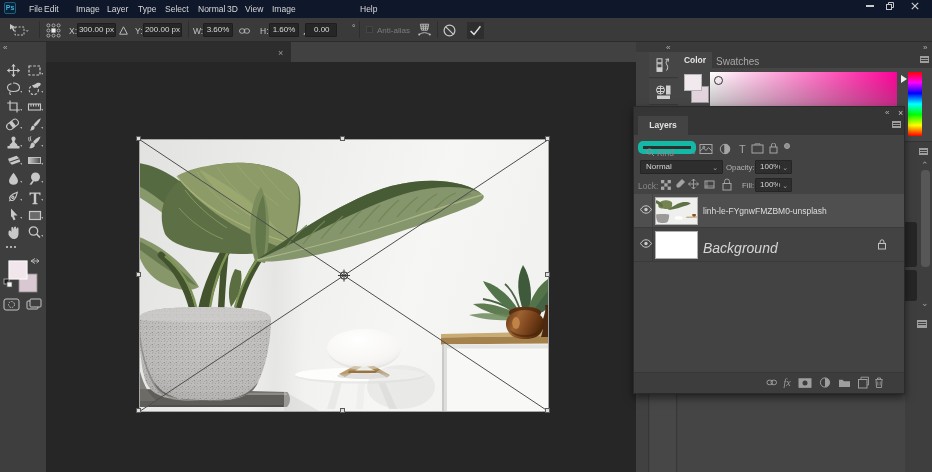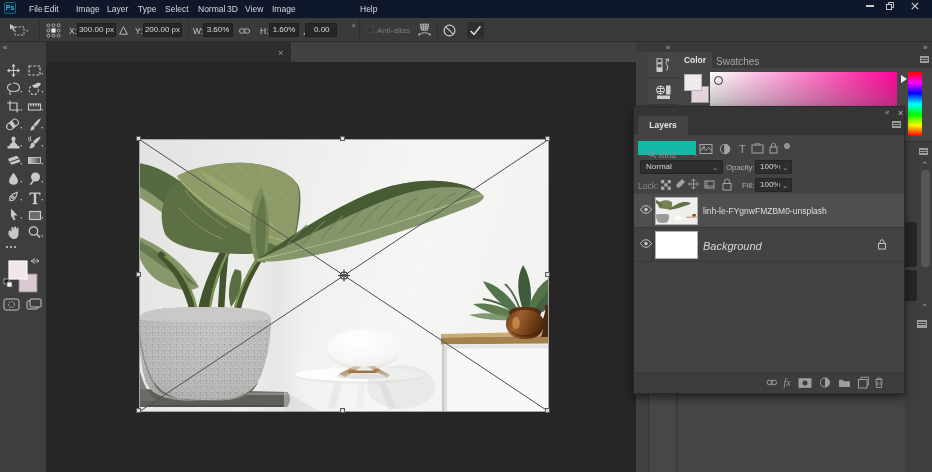--- a/index.html
+++ b/index.html
@@ -486,21 +486,21 @@
 <div class="abs" id="layerspanel" style="left:633px; top:106px; width:272px; height:288px; background:#434343; box-shadow:0 4px 8px rgba(0,0,0,0.5); border:1px solid #2a2a2a;">
 
   <div class="abs" style="left:0; top:0; width:270px; height:28px; background:#353535;"></div>
   <div class="abs" style="left:251px; top:1px; color:#b5b5b5; font-size:8px;">«</div>
   <div class="abs" style="left:264px; top:1px; color:#c2c2c2; font-size:9px;">×</div>
   <div class="abs" style="left:4px; top:9px; width:50px; height:19px; background:#434343; color:#e2e2e2; font-size:8.5px; font-weight:bold; line-height:19px; text-align:center;">Layers</div>
   <div class="abs" style="left:258px; top:14px; width:9px; height:7px; background:#9e9e9e;"></div>
   <div class="abs" style="left:259px; top:16px; width:7px; height:1px; background:#353535;"></div>
   <div class="abs" style="left:259px; top:18px; width:7px; height:1px; background:#353535;"></div>
 
-  <div class="abs" style="left:4px; top:34px; width:58px; height:13px; background:#2e2e2e; border:7px solid #14b8a6; border-radius:0;">
+  <div class="abs" style="left:4px; top:34px; width:58px; height:13px; background:#2e2e2e; border:5px solid #14b8a6; border-radius:5px;">
     <svg class="abs" style="left:3px; top:2px;" width="9" height="9" viewBox="0 0 9 9">
       <circle cx="3.5" cy="3.5" r="2.6" fill="none" stroke="#8f8f8f" stroke-width="1"></circle>
       <path d="M 5.5,5.5 L 8,8" stroke="#8f8f8f" stroke-width="1"></path>
     </svg>
     <span style="position:absolute; left:14px; top:2px; font-size:8.5px; color:#8a8a8a;">Kind</span>
     <span style="position:absolute; left:48px; top:2px; font-size:7px; color:#8a8a8a;">⌄</span>
   </div>
   <svg class="abs" style="left:65px; top:36px;" width="130" height="12" viewBox="0 0 130 12">
     <g fill="none" stroke="#a5a5a5" stroke-width="1">
       <rect x="1" y="1.5" width="12" height="9"></rect>
@@ -573,21 +573,21 @@
     <div class="abs" style="left:69px; top:12px; font-size:8.5px; color:#dedede;">linh-le-FYgnwFMZBM0-unsplash</div>
   </div>
 
   <div class="abs" style="left:0px; top:121px; width:270px; height:34px; border-bottom:1px solid #3a3a3a;">
     <div class="abs" style="left:18px; top:0; width:1px; height:34px; background:#3a3a3a;"></div>
     <svg class="abs" style="left:6px; top:11px;" width="12" height="9" viewBox="0 0 12 9">
       <path d="M 0.5,4.5 C 2.5,1.5 4,0.8 6,0.8 C 8,0.8 9.5,1.5 11.5,4.5 C 9.5,7.5 8,8.2 6,8.2 C 4,8.2 2.5,7.5 0.5,4.5 Z" fill="none" stroke="#c9c9c9" stroke-width="1"></path>
       <circle cx="6" cy="4.5" r="1.7" fill="#c9c9c9"></circle>
     </svg>
     <div class="abs" style="left:21px; top:3px; width:43px; height:28px; background:#ffffff; border:1px solid #b0b0b0;"></div>
-    <div class="abs" style="left:69px; top:12px; font-size:11px; color:#d6d6d6; font-style:italic;">Background</div>
+    <div class="abs" style="left:69px; top:12px; font-size:14px; color:#d6d6d6; font-style:italic;">Background</div>
     <svg class="abs" style="left:243px; top:11px;" width="10" height="11" viewBox="0 0 10 11">
       <rect x="1.5" y="4.5" width="7" height="5.5" fill="none" stroke="#c2c2c2" stroke-width="1"></rect>
       <path d="M 3,4.5 L 3,3 A 2,2.2 0 0 1 7,3 L 7,4.5" fill="none" stroke="#c2c2c2" stroke-width="1"></path>
     </svg>
   </div>
 
   <div class="abs" style="left:0px; top:265px; width:270px; height:21px; border-top:1px solid #373737; background:#3d3d3d;"></div>
   <svg class="abs" style="left:128px; top:269px;" width="136" height="13" viewBox="0 0 136 13">
     <g fill="none" stroke="#9e9e9e" stroke-width="1">
       <rect x="5" y="4.2" width="5.5" height="4.5" rx="2.2"></rect>

